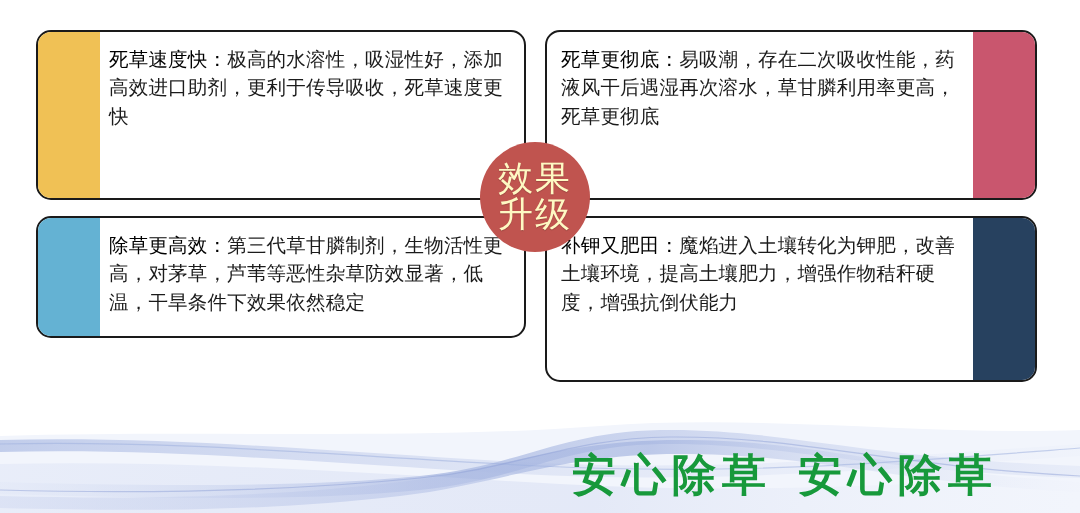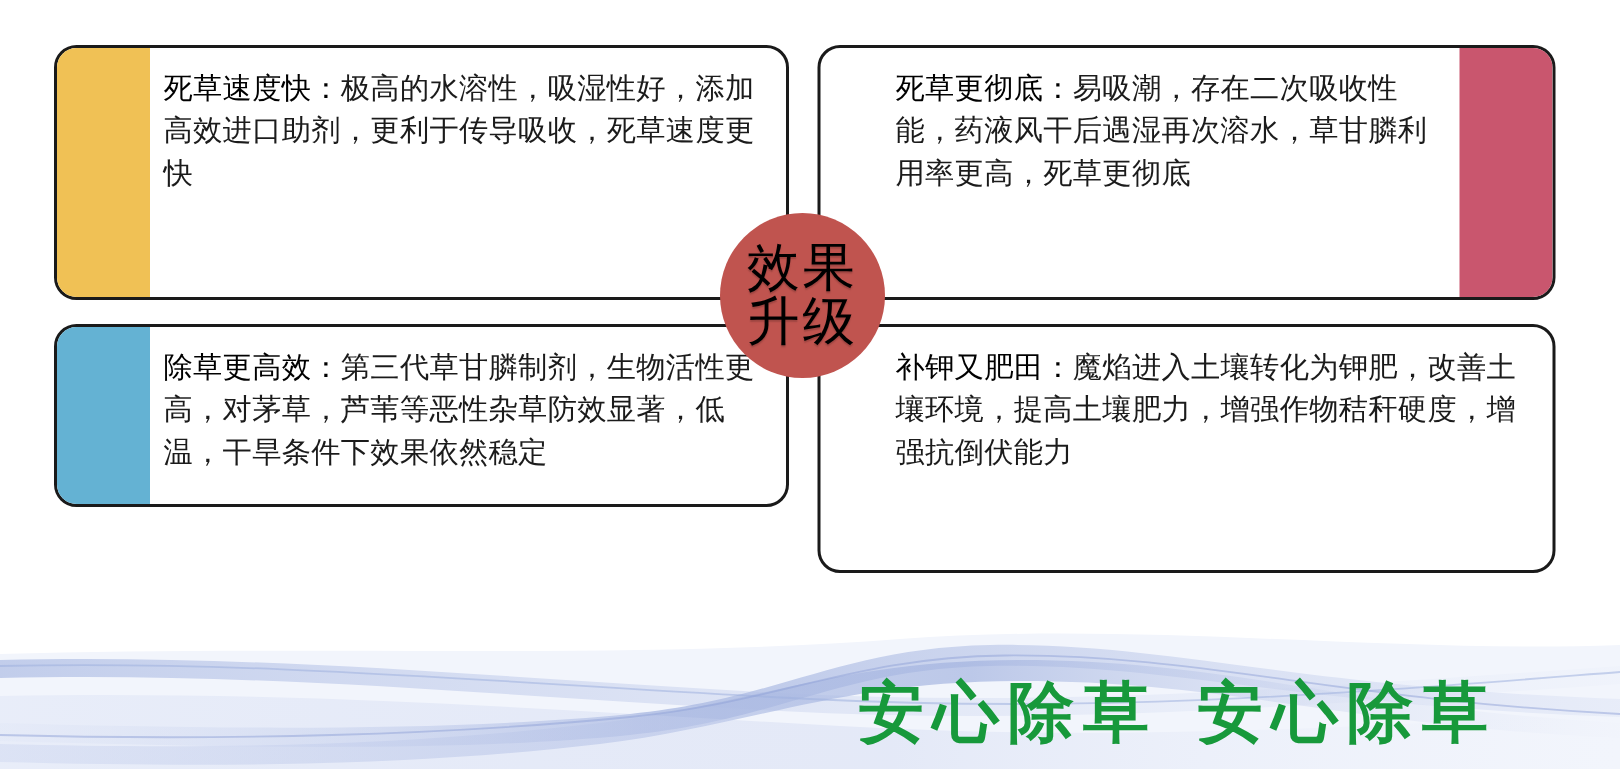--- a/index.html
+++ b/index.html
@@ -30,40 +30,40 @@
     background: #ffffff;
     border: 2px solid #1a1a1a;
     border-radius: 15px;
     overflow: hidden;
     display: flex;
     align-items: stretch;
   }
   .card-tl { left: 36px;  top: 30px;  width: 490px; height: 170px; }
   .card-tr { left: 545px; top: 30px;  width: 492px; height: 170px; }
   .card-bl { left: 36px;  top: 216px; width: 490px; height: 122px; }
-  .card-br { left: 545px; top: 216px; width: 492px; height: 166px; flex-direction: column; }
+  .card-br { left: 545px; top: 216px; width: 492px; height: 166px; }
 
   .accent {
     flex: 0 0 auto;
     width: 62px;
     align-self: stretch;
   }
   .accent-right { order: 2; }
 
   .card-body {
     flex: 1 1 auto;
     order: 1;
     padding: 14px 16px 10px 9px;
     font-size: 19.5px;
     line-height: 1.46;
     color: #1b1b1b;
     letter-spacing: 0.2px;
   }
   .card-tr .card-body,
-  .card-br .card-body { padding-left: 14px; padding-right: 12px; margin-left: 36px; }
+  .card-br .card-body { padding-left: 14px; padding-right: 12px; }
 
   .card-body .lead {
     font-weight: normal;
     color: #000000;
   }
 
   
   #center-circle {
     position: absolute;
     left: 480px;
@@ -140,21 +140,21 @@
     </div>
   </div>
 
   <div class="card card-br">
     <div class="accent accent-right" style="background:#27415f;"></div>
     <div class="card-body">
       <span class="lead">补钾又肥田：</span><span>魔焰进入土壤转化为钾肥，改善土壤环境，提高土壤肥力，增强作物秸秆硬度，增强抗倒伏能力</span>
     </div>
   </div>
 
-  <div id="center-circle" style="background: rgb(192, 84, 79); color: #000000;">
+  <div id="center-circle" style="background: rgb(192, 84, 79); color: #fef9c3;">
     <span>效果</span>
     <span>升级</span>
   </div>
 
   <div id="wave-band">
     <svg width="1080" height="113" viewBox="0 0 1080 113" xmlns="http://www.w3.org/2000/svg">
       <defs>
         <linearGradient id="wg1" x1="0" y1="0" x2="1" y2="0">
           <stop offset="0%" stop-color="#b9c6e8" stop-opacity="0.85"></stop>
           <stop offset="45%" stop-color="#cdd6ef" stop-opacity="0.55"></stop>

